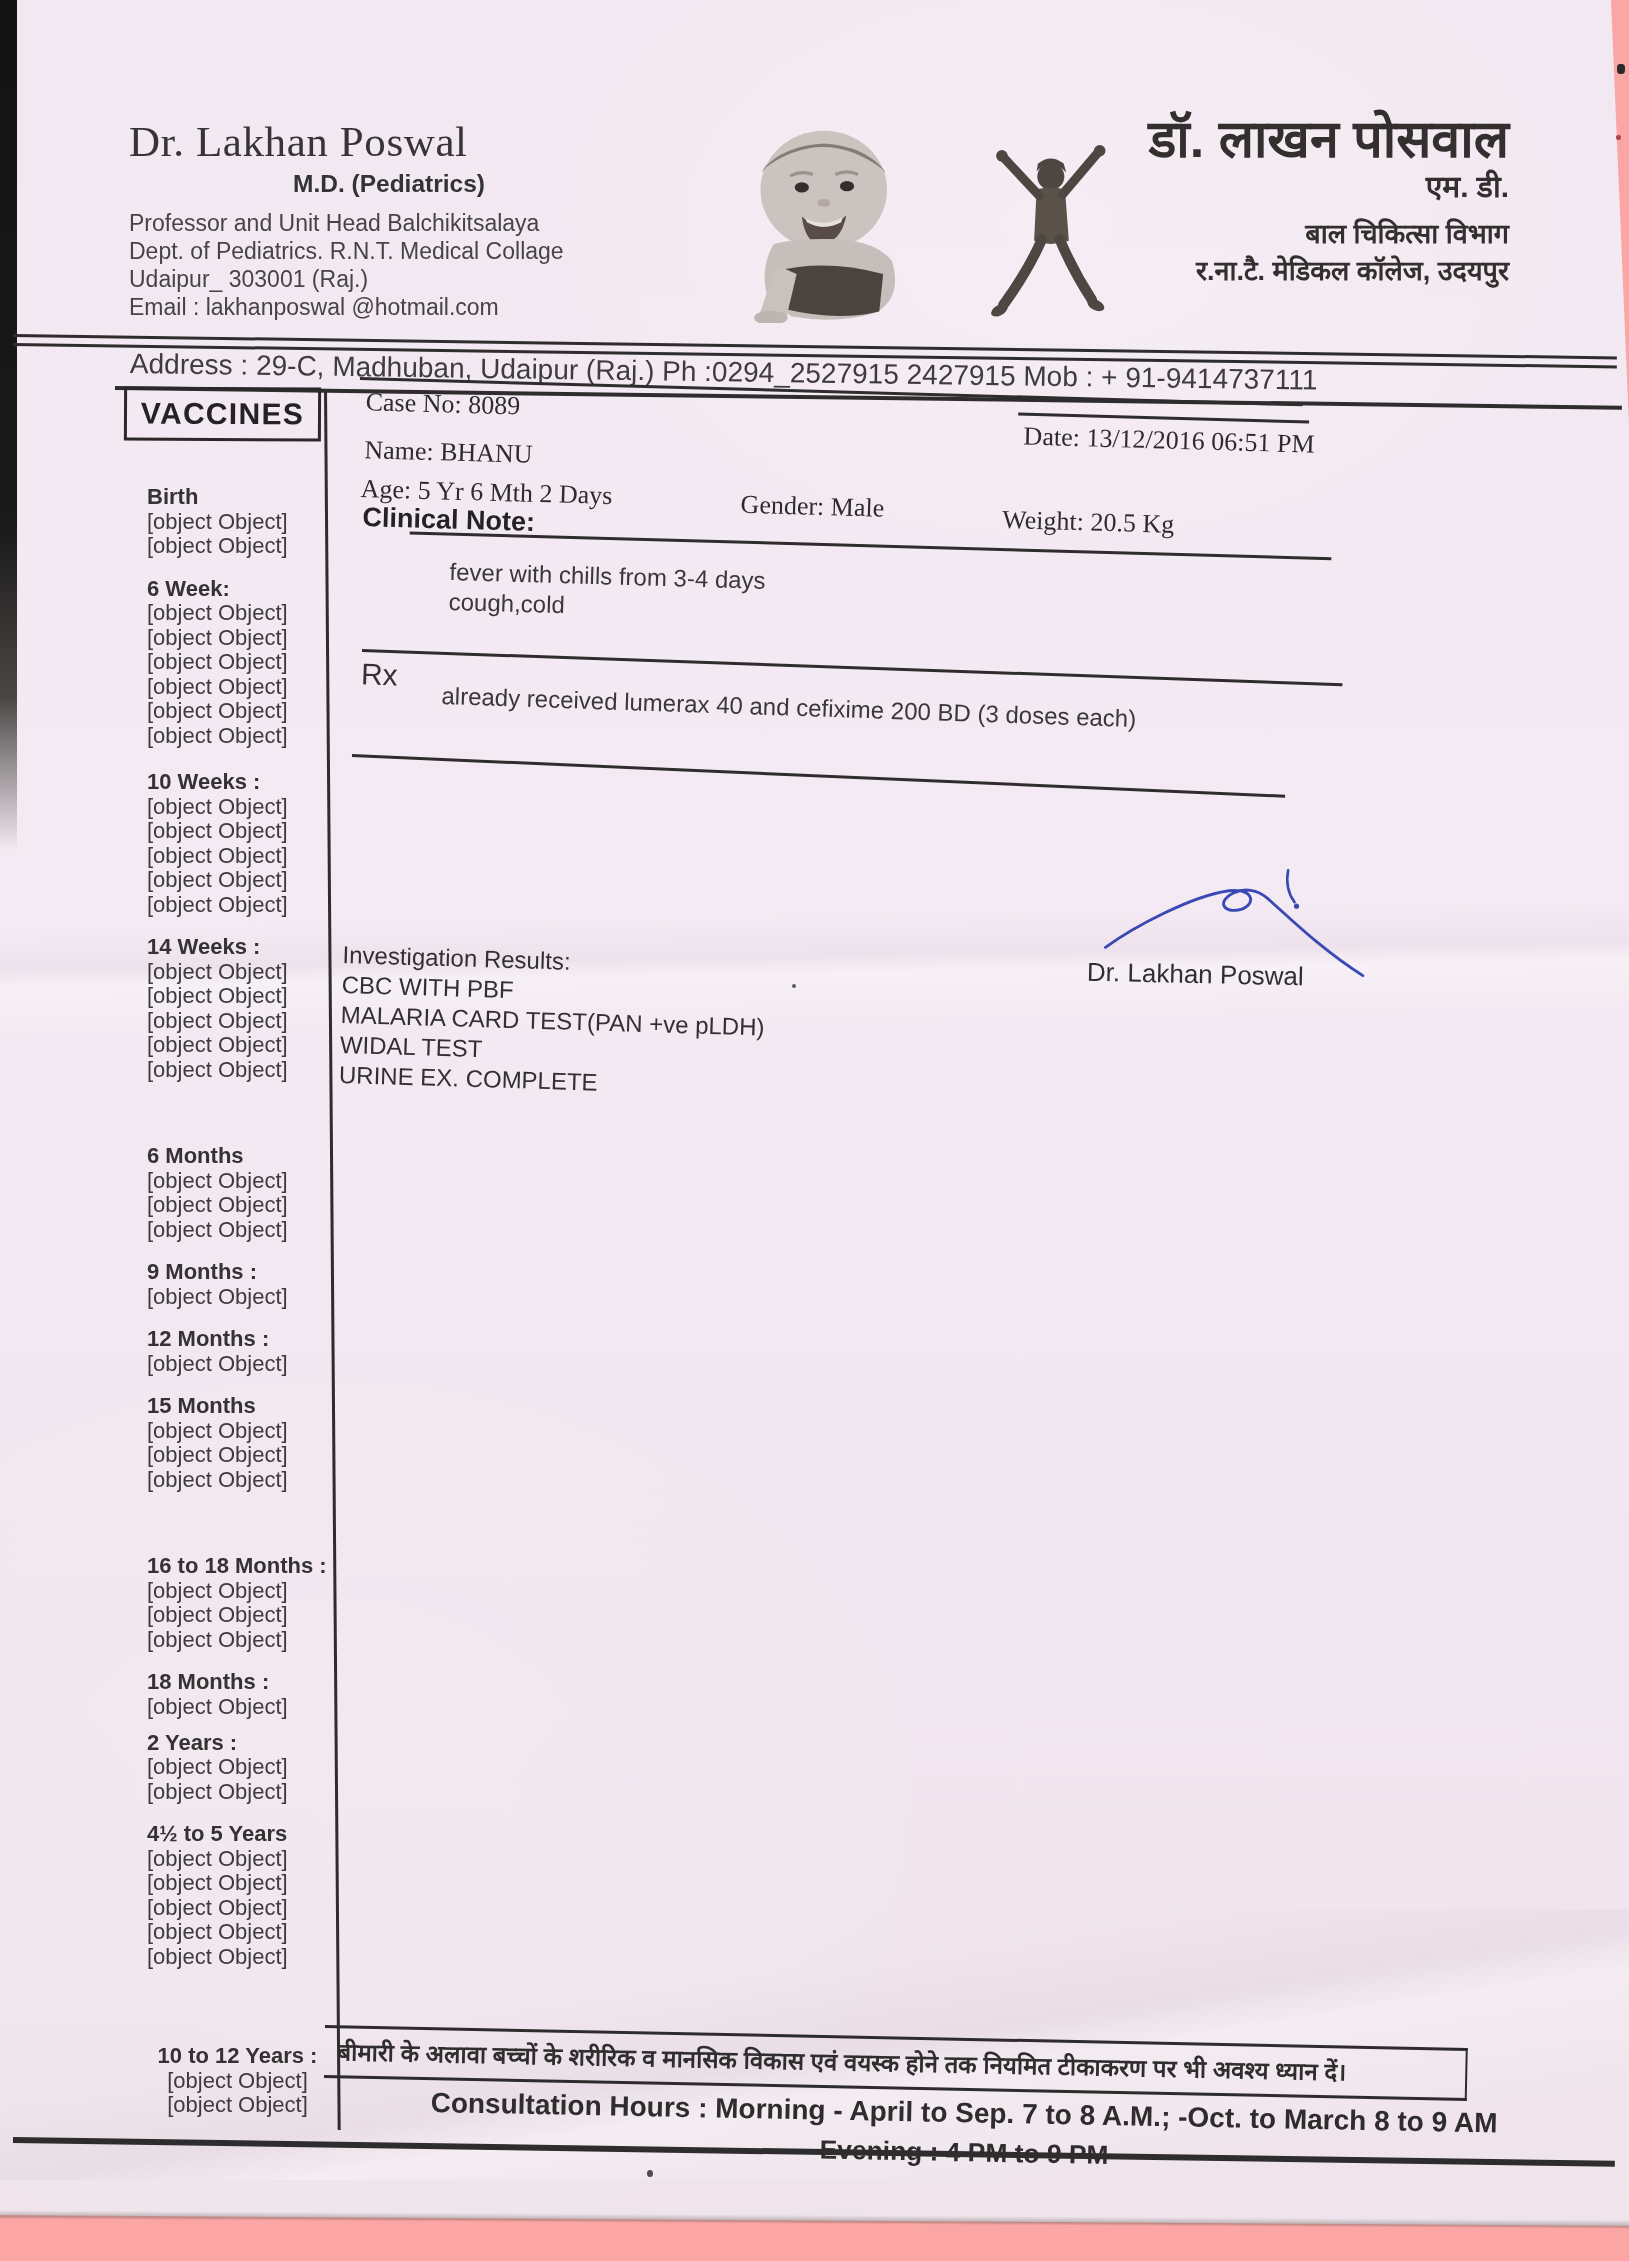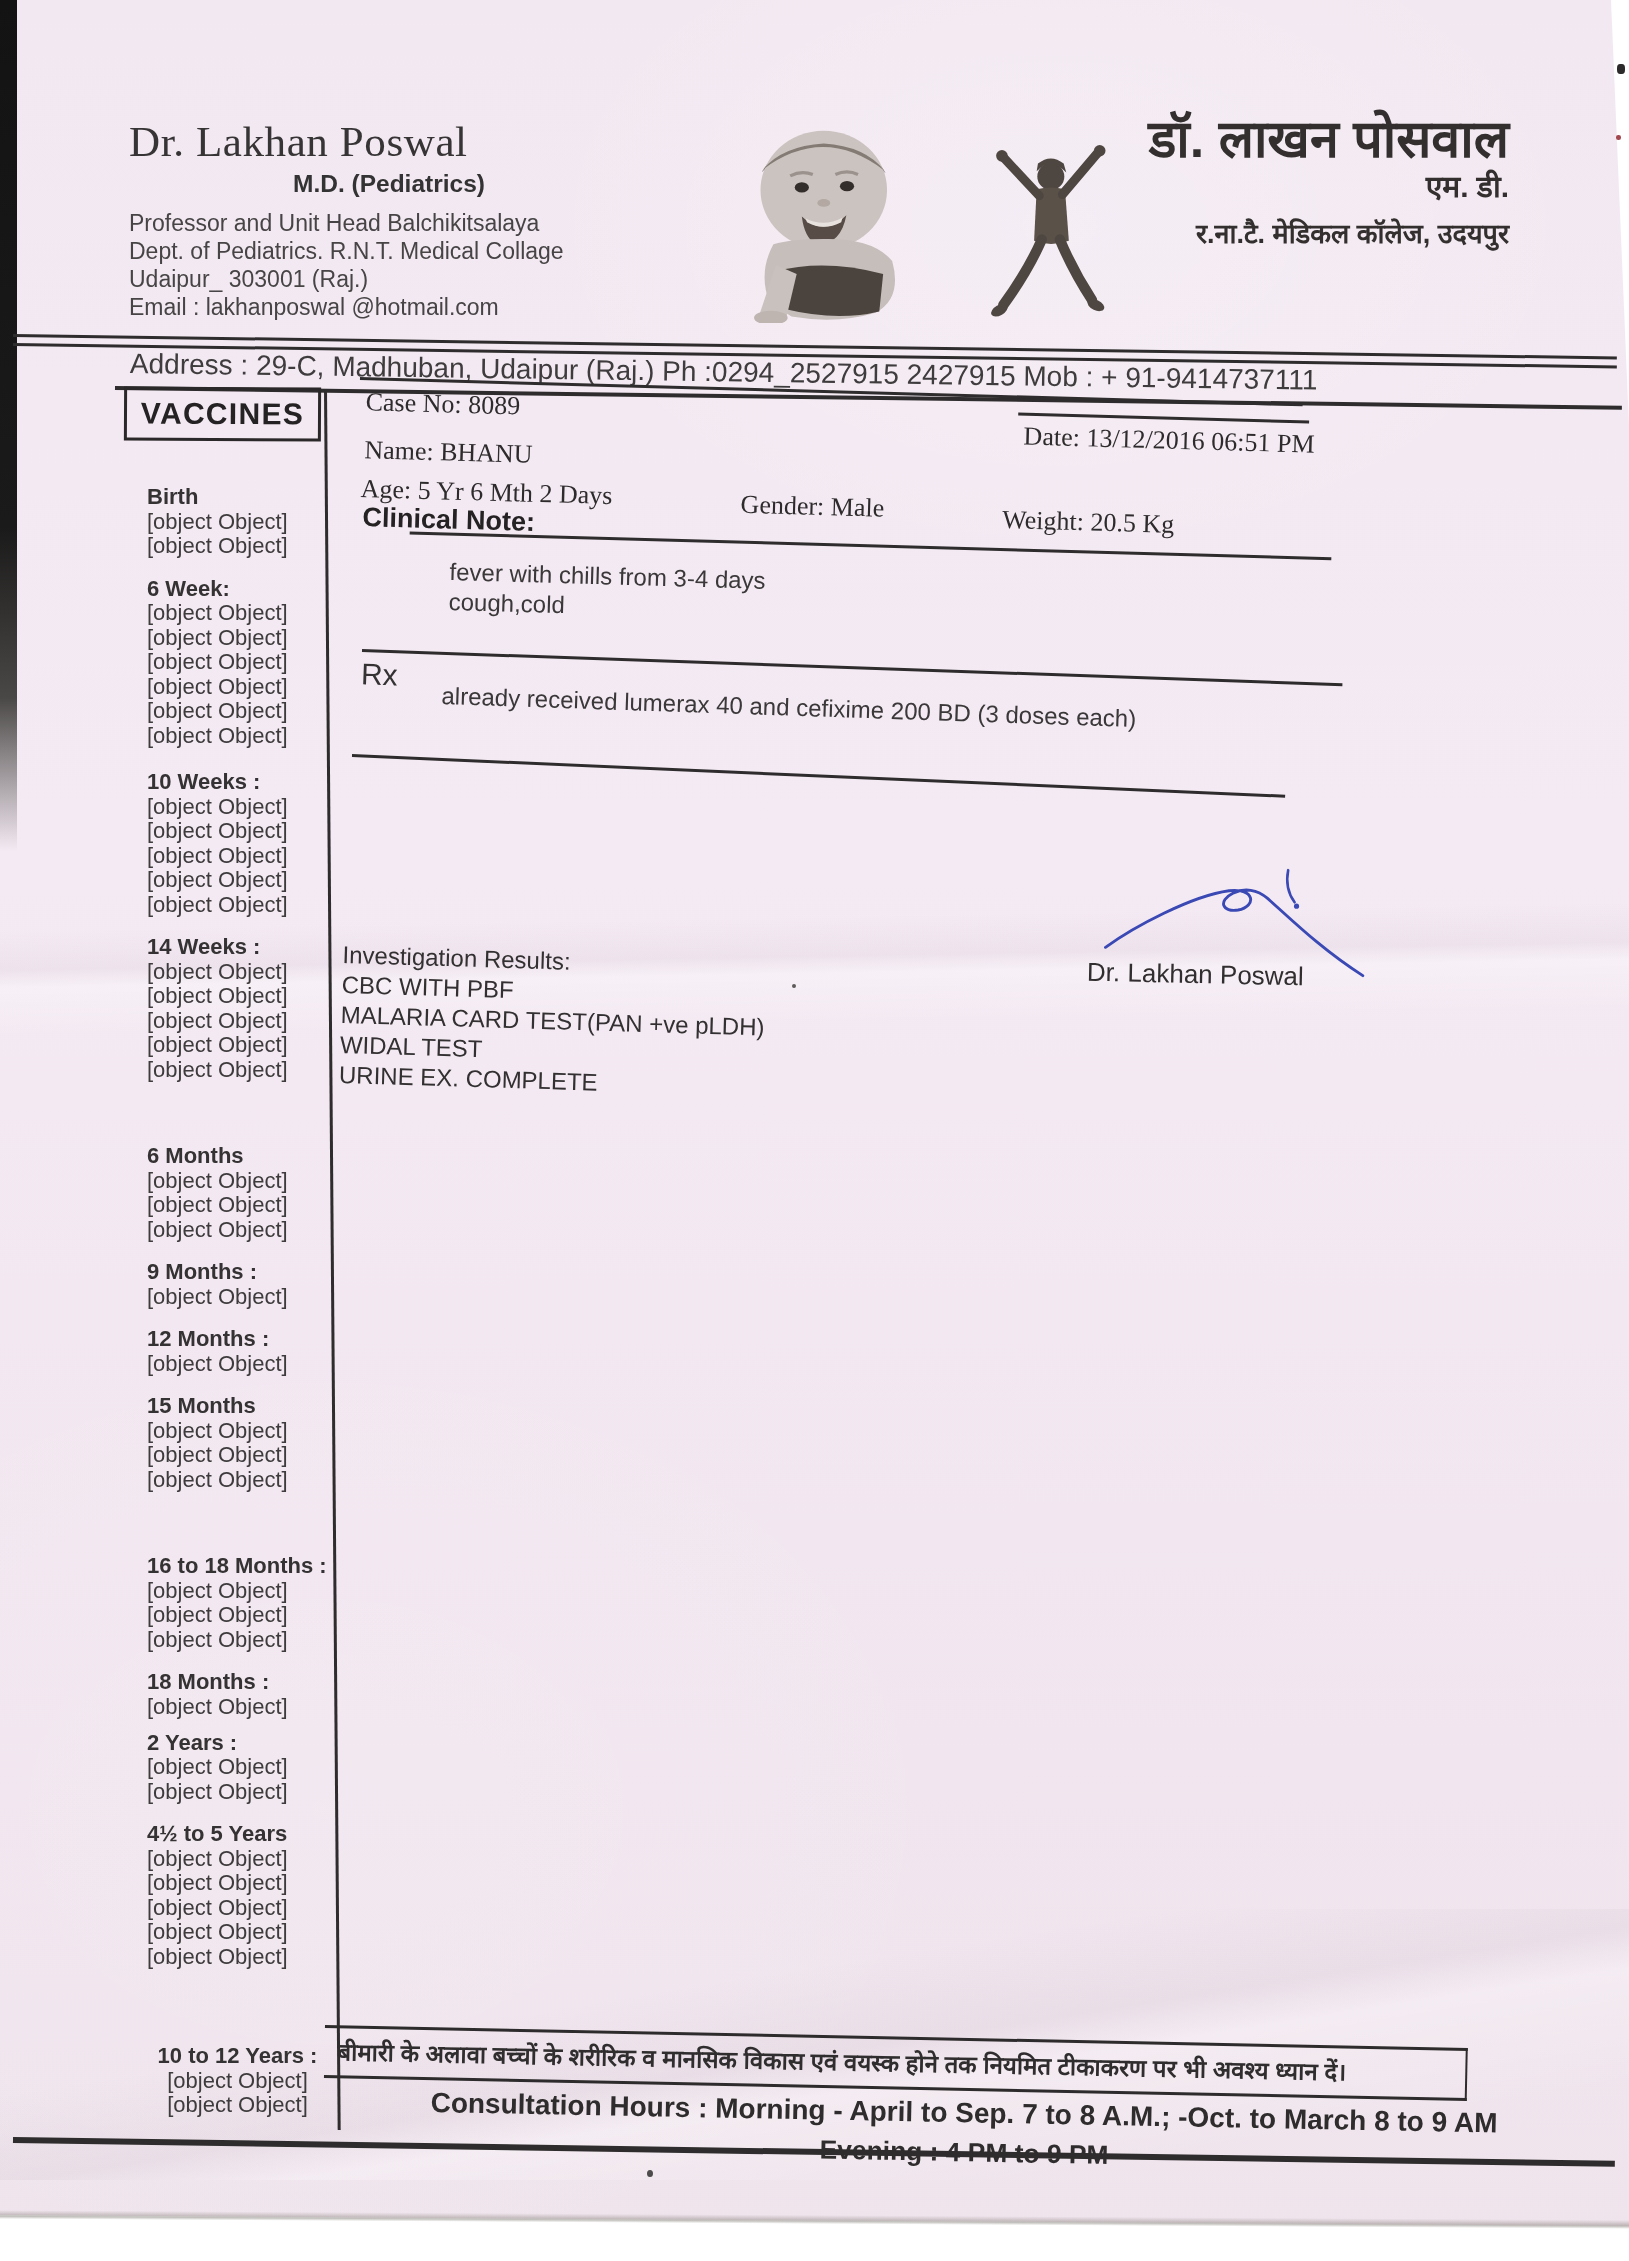--- a/index.html
+++ b/index.html
@@ -1,17 +1,17 @@
 <!DOCTYPE html>
 <html style="font-size:10.3px"><head>
 <meta charset="utf-8">
 <style>
   html,body{margin:0;padding:0;}
   body{background:#e9e4d8;font-family:"Liberation Sans",sans-serif;}
-  #page{position:relative;width:1630px;height:2261px;background:#ffffff;overflow:hidden;}
+  #page{position:relative;width:1630px;height:2261px;background:#fca5a5;overflow:hidden;}
   #paper{position:absolute;inset:0;
     background:
       radial-gradient(903px 580px at 65% 10%, rgba(255,255,255,.22), transparent 60%),
       radial-gradient(1032px 774px at 20% 80%, rgba(255,255,255,.10), transparent 70%),
       linear-gradient(180deg,#f2e8f1 0%,#f4eaf3 38%,#f1e6ef 78%,#efe4ec 100%);
     clip-path:polygon(0 0,1611px 0,1629px 426px,1630px 903px,1630px 2226px,0 2215px);}
   .crease{position:absolute;left:0;width:1630px;pointer-events:none;}
   .abs{position:absolute;}
   .rule{position:absolute;background:#2e2c2c;transform-origin:left center;}
   .serif{font-family:"Liberation Serif",serif;color:#2d2b2b;}
@@ -113,20 +113,21 @@
     <path d="M126,80 L182,14" stroke="#4e4741" stroke-width="14" stroke-linecap="round" fill="none"></path>
     <path d="M94,150 Q72,200 34,252" stroke="#4e4741" stroke-width="16" stroke-linecap="round" fill="none"></path>
     <path d="M122,150 Q142,198 172,244" stroke="#4e4741" stroke-width="16" stroke-linecap="round" fill="none"></path>
   </svg>
 
   <div class="abs" id="header-hi">
     <div id="doc-name-hi">डॉ. लाखन पोसवाल</div>
     <div id="doc-degree-hi">एम. डी.</div>
     <div id="doc-lines-hi">
 
+        <div>बाल चिकित्सा विभाग</div>
         <div>र.ना.टै. मेडिकल कॉलेज, उदयपुर</div>
       </div>
   </div>
 
   <div class="rule" style="left:13px;top:334px;width:1604px;height:3.2px;transform:rotate(.8deg);"></div>
   <div class="rule" style="left:13px;top:343px;width:1604px;height:3.2px;transform:rotate(.8deg);"></div>
   <div class="abs sans" id="address-text">Address : 29-C, Madhuban, Udaipur (Raj.) Ph :0294_2527915 2427915 Mob : + 91-9414737111</div>
   <div class="rule" style="left:115px;top:386px;width:1507px;height:3.9px;transform:rotate(.75deg);"></div>
 
   <div class="abs sans" id="vaccines-box">VACCINES</div>

